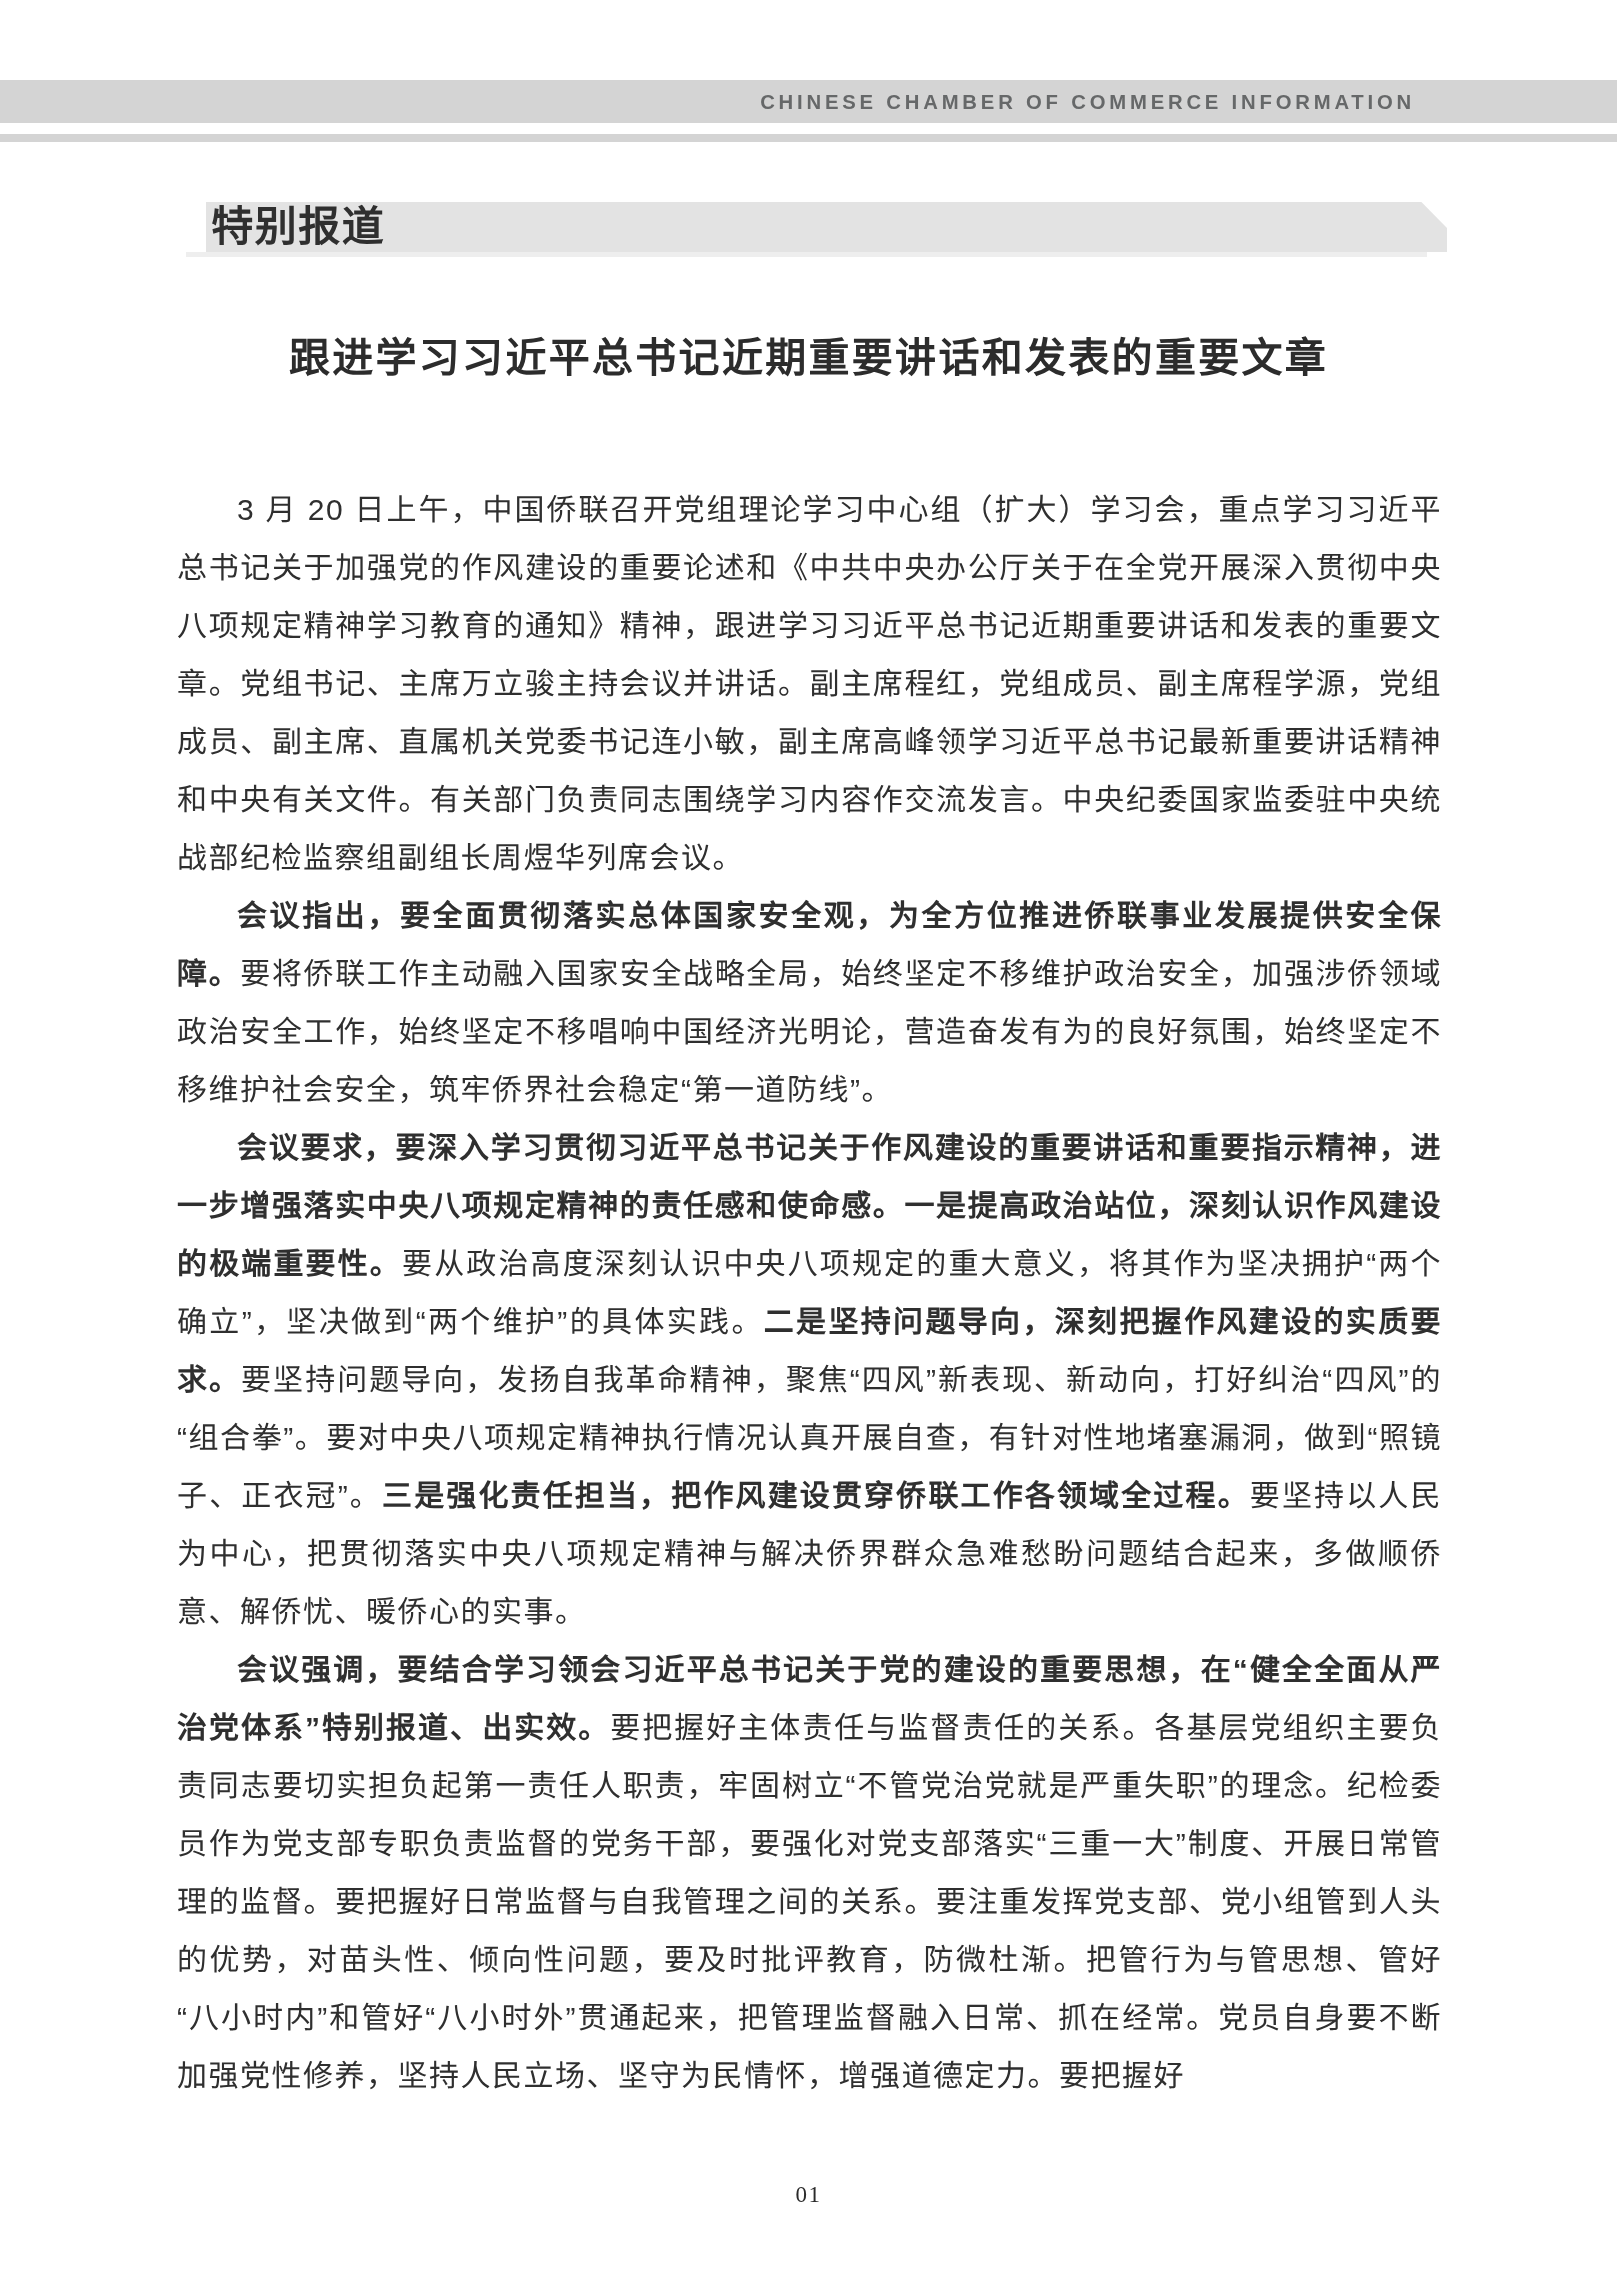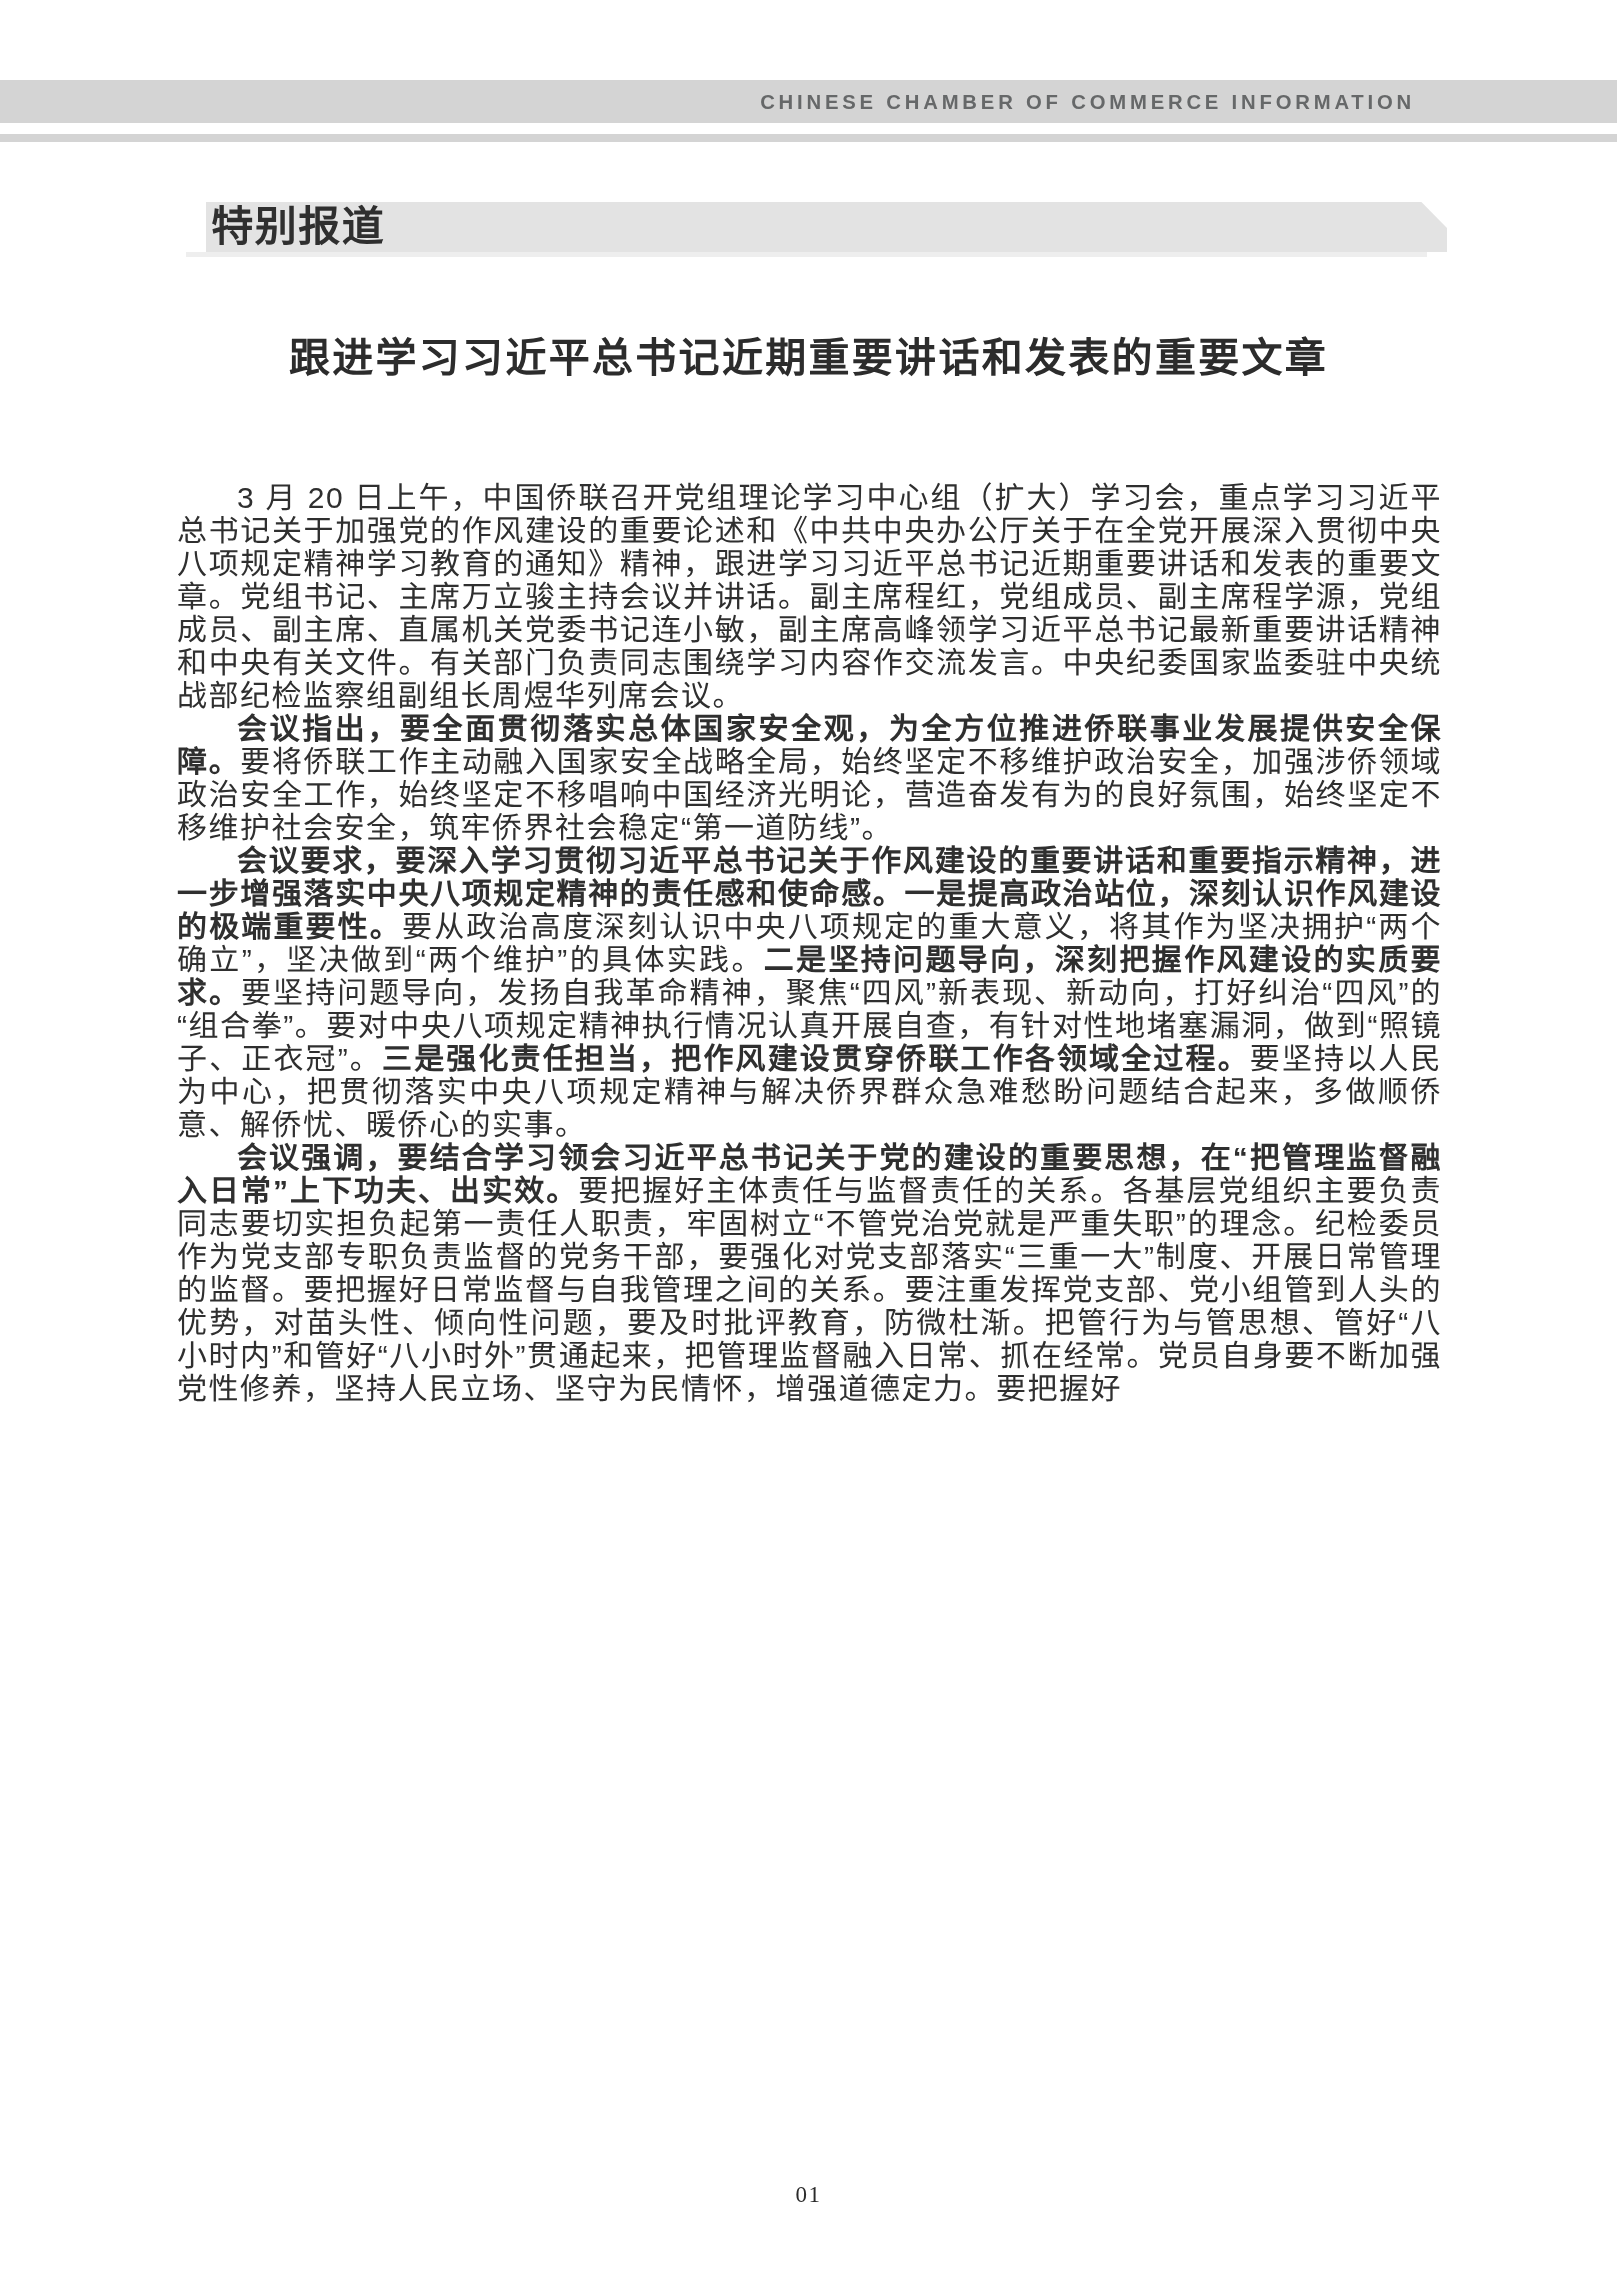--- a/index.html
+++ b/index.html
@@ -78,21 +78,21 @@
     letter-spacing: 2.3px;
   }
 
   
   .article-body {
     position: absolute;
     left: 177px; top: 481px;
     width: 1265px;
     color: #2f2f2f;
     font-size: 30px;
-    line-height: 33px;
+    line-height: 58px;
     letter-spacing: 1.5px;
     text-align: justify;
     text-justify: inter-ideograph;
   }
   .article-body p {
     margin: 0;
     text-indent: 2em;
   }
   .article-body .b { font-weight: bold; }
 
@@ -125,19 +125,19 @@
   <div class="banner-underline"></div>
 
   <div class="article-title">
     <div class="title-line">跟进学习习近平总书记近期重要讲话和发表的重要文章</div>
   </div>
 
   <div class="article-body">
       <p><span>3 月 20 日上午，中国侨联召开党组理论学习中心组（扩大）学习会，重点学习习近平总书记关于加强党的作风建设的重要论述和《中共中央办公厅关于在全党开展深入贯彻中央八项规定精神学习教育的通知》精神，跟进学习习近平总书记近期重要讲话和发表的重要文章。党组书记、主席万立骏主持会议并讲话。副主席程红，党组成员、副主席程学源，党组成员、副主席、直属机关党委书记连小敏，副主席高峰领学习近平总书记最新重要讲话精神和中央有关文件。有关部门负责同志围绕学习内容作交流发言。中央纪委国家监委驻中央统战部纪检监察组副组长周煜华列席会议。</span></p>
       <p><span class="b">会议指出，要全面贯彻落实总体国家安全观，为全方位推进侨联事业发展提供安全保障。</span><span>要将侨联工作主动融入国家安全战略全局，始终坚定不移维护政治安全，加强涉侨领域政治安全工作，始终坚定不移唱响中国经济光明论，营造奋发有为的良好氛围，始终坚定不移维护社会安全，筑牢侨界社会稳定“第一道防线”。</span></p>
       <p><span class="b">会议要求，要深入学习贯彻习近平总书记关于作风建设的重要讲话和重要指示精神，进一步增强落实中央八项规定精神的责任感和使命感。一是提高政治站位，深刻认识作风建设的极端重要性。</span><span>要从政治高度深刻认识中央八项规定的重大意义，将其作为坚决拥护“两个确立”，坚决做到“两个维护”的具体实践。</span><span class="b">二是坚持问题导向，深刻把握作风建设的实质要求。</span><span>要坚持问题导向，发扬自我革命精神，聚焦“四风”新表现、新动向，打好纠治“四风”的“组合拳”。要对中央八项规定精神执行情况认真开展自查，有针对性地堵塞漏洞，做到“照镜子、正衣冠”。</span><span class="b">三是强化责任担当，把作风建设贯穿侨联工作各领域全过程。</span><span>要坚持以人民为中心，把贯彻落实中央八项规定精神与解决侨界群众急难愁盼问题结合起来，多做顺侨意、解侨忧、暖侨心的实事。</span></p>
-      <p><span class="b">会议强调，要结合学习领会习近平总书记关于党的建设的重要思想，在“把管理监督融入日常”上下功夫、出实效。</span><span>要把握好主体责任与监督责任的关系。各基层党组织主要负责同志要切实担负起第一责任人职责，牢固树立“不管党治党就是严重失职”的理念。纪检委员作为党支部专职负责监督的党务干部，要强化对党支部落实“三重一大”制度、开展日常管理的监督。要把握好日常监督与自我管理之间的关系。要注重发挥党支部、党小组管到人头的优势，对苗头性、倾向性问题，要及时批评教育，防微杜渐。把管行为与管思想、管好“八小时内”和管好“八小时外”贯通起来，把管理监督融入日常、抓在经常。党员自身要不断加强党性修养，坚持人民立场、坚守为民情怀，增强道德定力。要把握好</span></p>
+      <p><span class="b">会议强调，要结合学习领会习近平总书记关于党的建设的重要思想，在“健全全面从严治党体系”特别报道、出实效。</span><span>要把握好主体责任与监督责任的关系。各基层党组织主要负责同志要切实担负起第一责任人职责，牢固树立“不管党治党就是严重失职”的理念。纪检委员作为党支部专职负责监督的党务干部，要强化对党支部落实“三重一大”制度、开展日常管理的监督。要把握好日常监督与自我管理之间的关系。要注重发挥党支部、党小组管到人头的优势，对苗头性、倾向性问题，要及时批评教育，防微杜渐。把管行为与管思想、管好“八小时内”和管好“八小时外”贯通起来，把管理监督融入日常、抓在经常。党员自身要不断加强党性修养，坚持人民立场、坚守为民情怀，增强道德定力。要把握好</span></p>
     </div>
 
   <div class="page-number">01</div>
 
 </div>
 
 
 </body></html>

